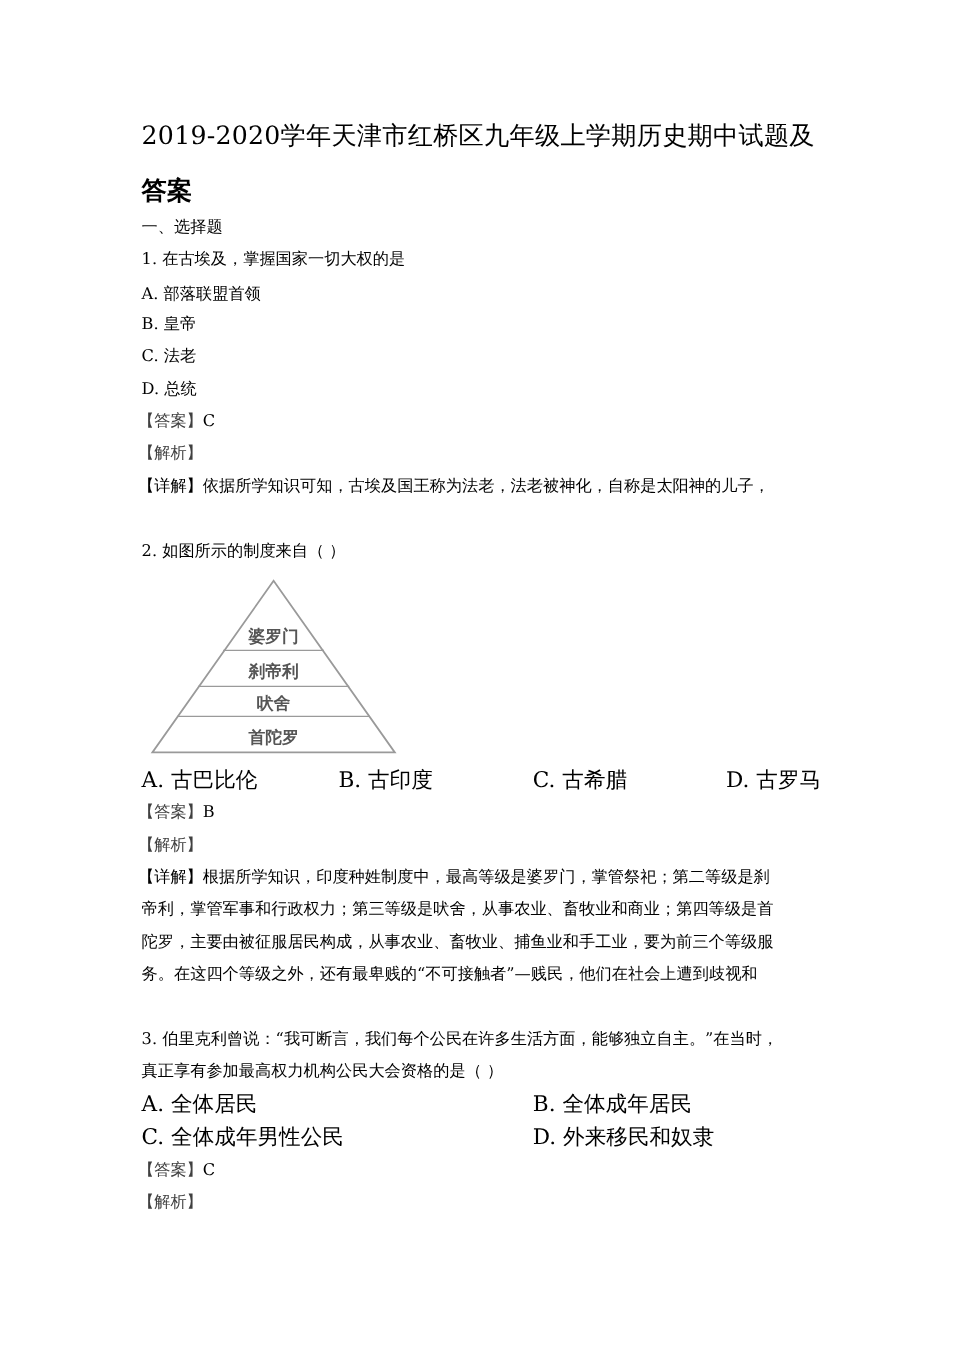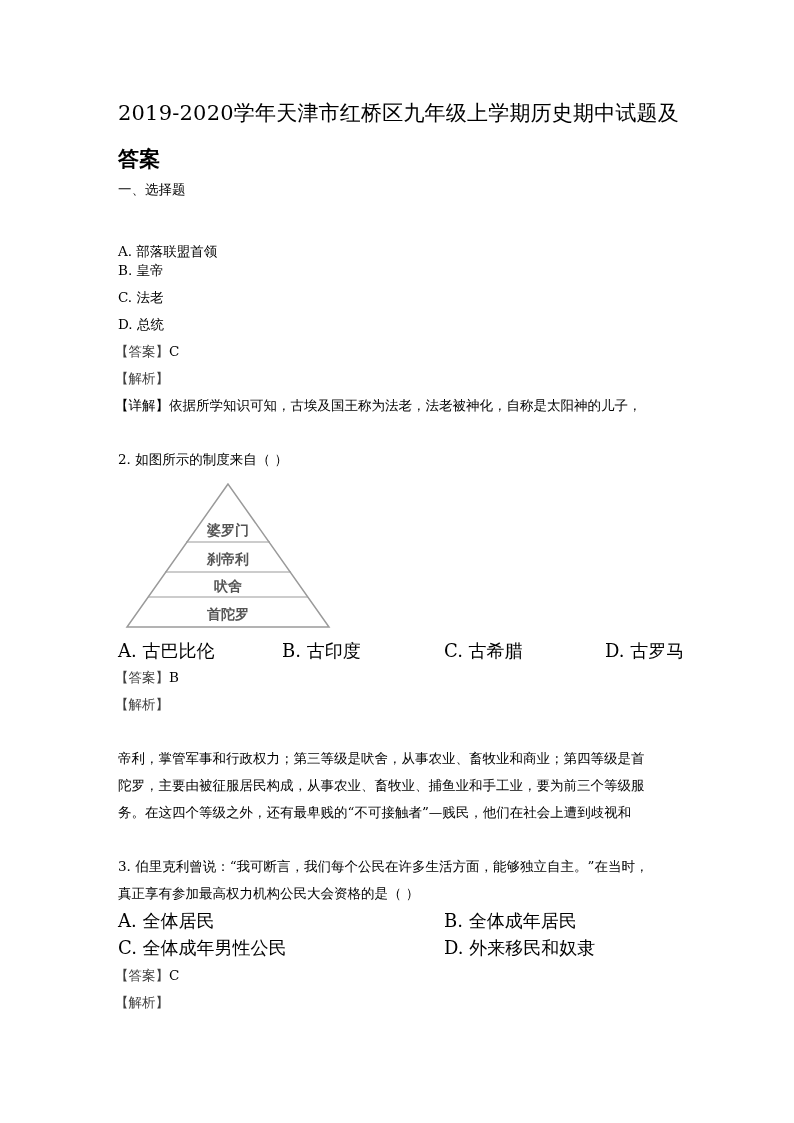--- a/index.html
+++ b/index.html
@@ -19,21 +19,22 @@
 </head>
 <body>
 
 <div class="page">
 
   <div class="title t1">2019-2020学年天津市红桥区九年级上学期历史期中试题及</div>
   <div class="title t2">答案</div>
 
   <div class="line" style="top:180px">一、选择题</div>
 
-  <div class="line" style="top:242px">A. 部落联盟首领</div>
+  <div class="line" style="top:207px">1. 在古埃及，掌握国家一切大权的是</div>
+  <div class="line" style="top:236px">A. 部落联盟首领</div>
   <div class="line" style="top:261px">B. 皇帝</div>
   <div class="line" style="top:288px">C. 法老</div>
   <div class="line" style="top:315px">D. 总统</div>
   <div class="line" style="top:342px; left:115px">
     <span class="blue">【答案】</span><span>C</span>
   </div>
   <div class="line blue" style="top:369px; left:115px">【解析】</div>
   <div class="line" style="top:396px; left:115px">
     <span>【详解】</span><span>依据所学知识可知，古埃及国王称为法老，法老被神化，自称是太阳神的儿子，</span>
   </div>
@@ -53,20 +54,23 @@
 
   <div class="opt" style="top:642px; left:118px">A. 古巴比伦</div>
   <div class="opt" style="top:642px; left:282px">B. 古印度</div>
   <div class="opt" style="top:642px; left:444px">C. 古希腊</div>
   <div class="opt" style="top:642px; left:605px">D. 古罗马</div>
 
   <div class="line" style="top:668px; left:115px">
     <span class="blue">【答案】</span><span>B</span>
   </div>
   <div class="line blue" style="top:695px; left:115px">【解析】</div>
+  <div class="line" style="top:722px; left:115px">
+    <span>【详解】</span><span>根据所学知识，印度种姓制度中，最高等级是婆罗门，掌管祭祀；第二等级是刹</span>
+  </div>
   <div class="line" style="top:749px">帝利，掌管军事和行政权力；第三等级是吠舍，从事农业、畜牧业和商业；第四等级是首</div>
   <div class="line" style="top:776px">陀罗，主要由被征服居民构成，从事农业、畜牧业、捕鱼业和手工业，要为前三个等级服</div>
   <div class="line" style="top:803px">务。在这四个等级之外，还有最卑贱的“不可接触者”—贱民，他们在社会上遭到歧视和</div>
 
   <div class="line" style="top:857px">3. 伯里克利曾说：“我可断言，我们每个公民在许多生活方面，能够独立自主。”在当时，</div>
   <div class="line" style="top:884px">真正享有参加最高权力机构公民大会资格的是（ ）</div>
   <div class="opt" style="top:912px; left:118px">A. 全体居民</div>
   <div class="opt" style="top:912px; left:444px">B. 全体成年居民</div>
   <div class="opt" style="top:939px; left:118px">C. 全体成年男性公民</div>
   <div class="opt" style="top:939px; left:444px">D. 外来移民和奴隶</div>

